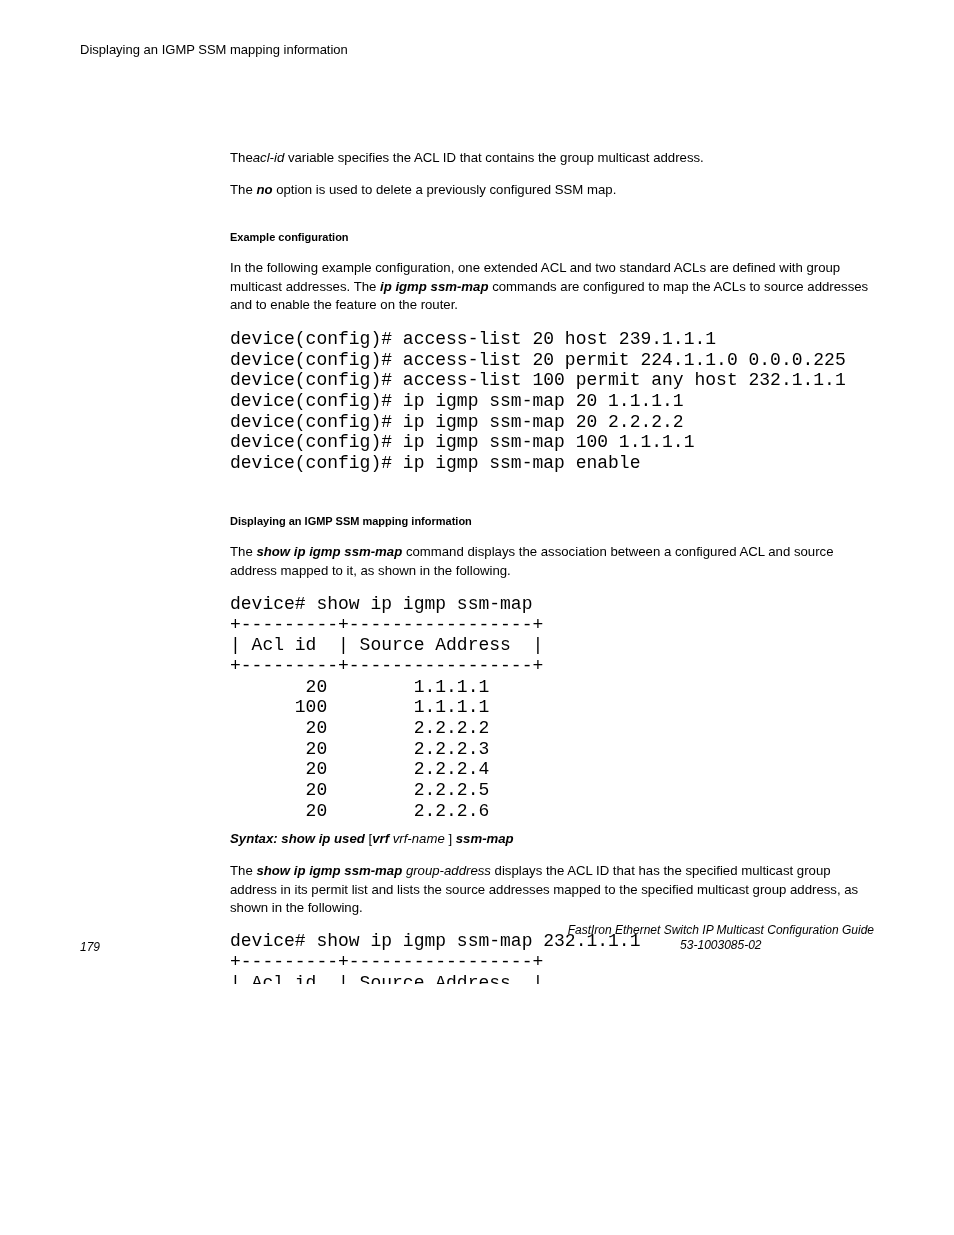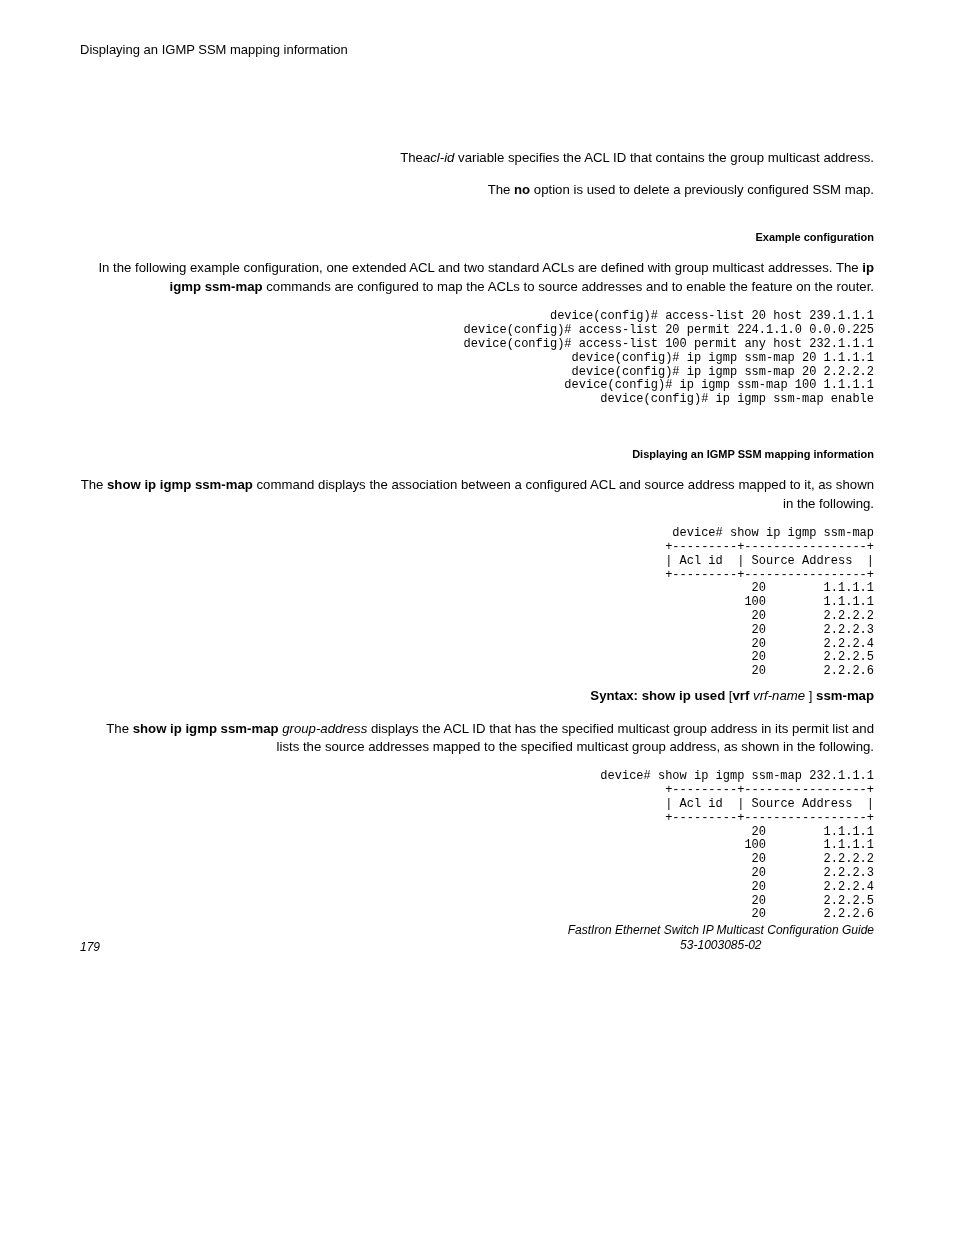--- a/index.html
+++ b/index.html
@@ -16,38 +16,38 @@
     position: relative;
     box-sizing: border-box;
     padding: 42px 80px 0 80px;
   }
   .header {
     font-size: 13px;
     color: #000;
     margin-bottom: 92px;
   }
   .content {
+    margin-left: 150px;
     margin-right: 0;
     line-height: 1.4;
-    text-align: right;
   }
   .content p {
     margin: 0 0 14px 0;
   }
   .italic { font-style: italic; }
-  .bold { font-weight: bold; }
+  .bold { font-weight: bold; font-style: italic; }
   h2.section {
     font-family: Arial, Helvetica, sans-serif;
     font-weight: bold;
     font-size: 11px;
     margin: 30px 0 14px 0;
   }
   pre.code {
     font-family: "Courier New", Courier, monospace;
-    font-size: 12px;
+    font-size: 18px;
     line-height: 1.15;
     margin: 10px 0 8px 0;
     white-space: pre;
     color: #000;
   }
   .syntax {
     font-size: 13.2px;
     margin: 6px 0 14px 0;
   }
   .footer {

